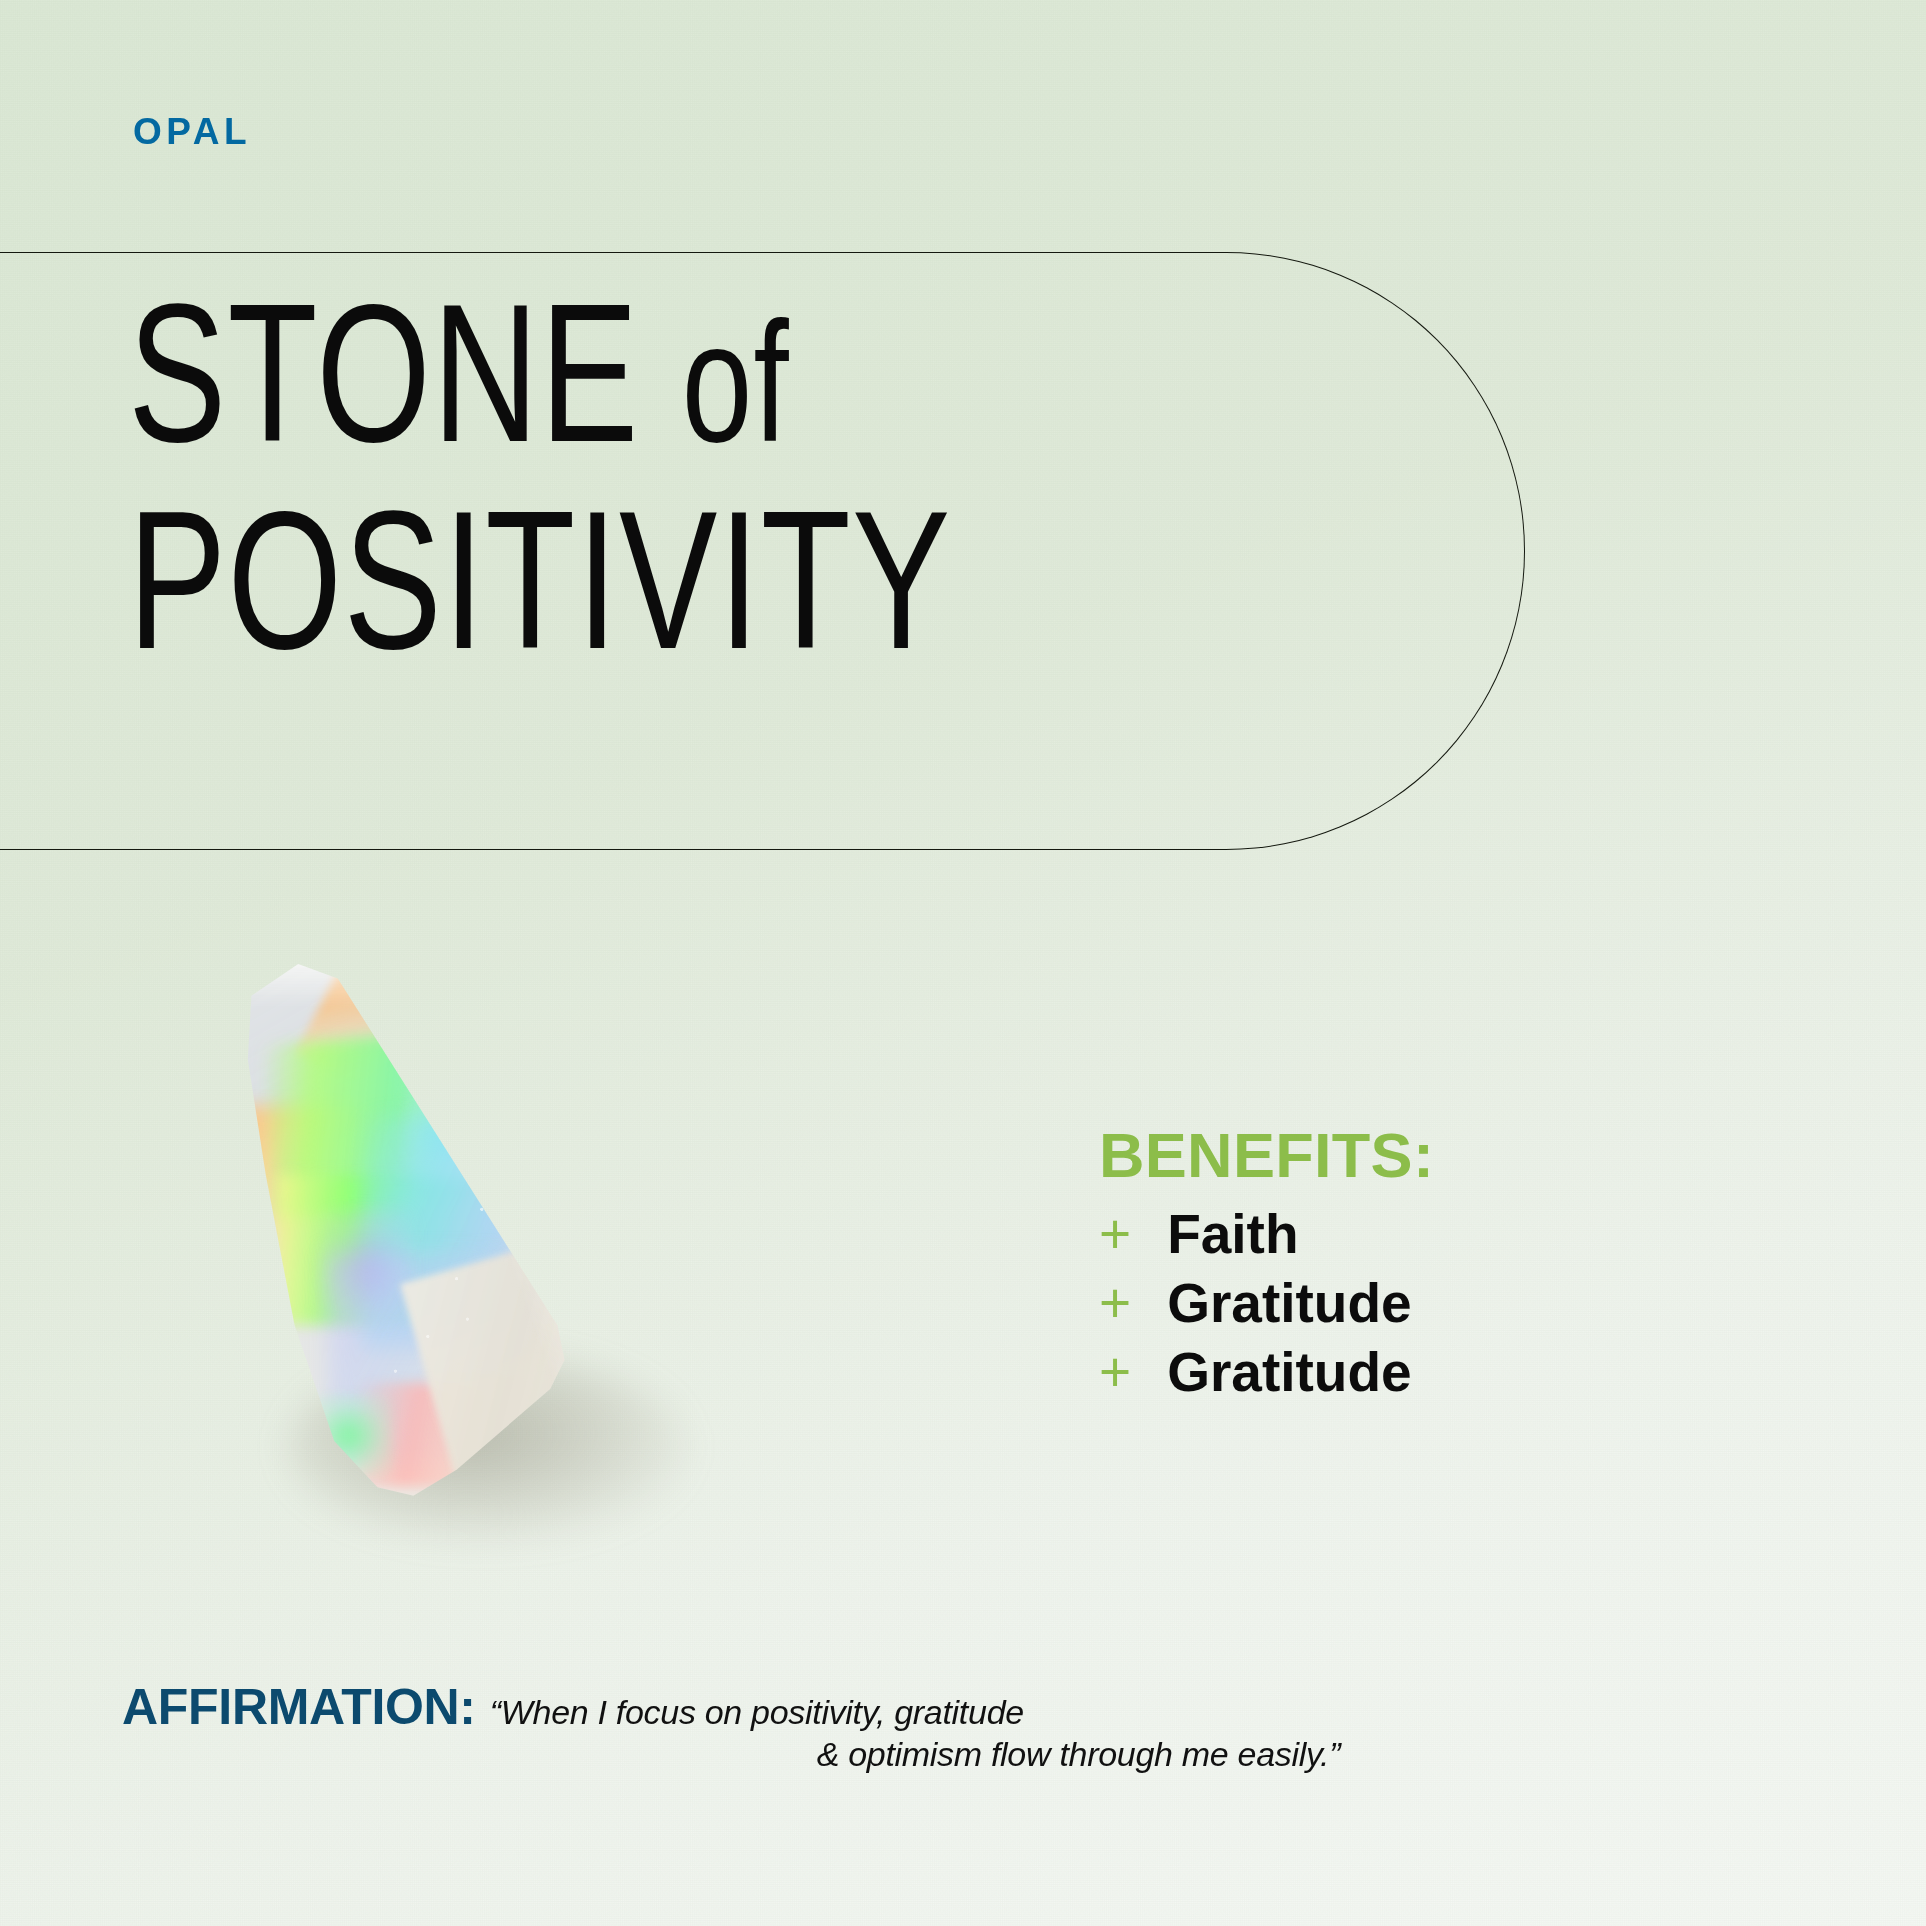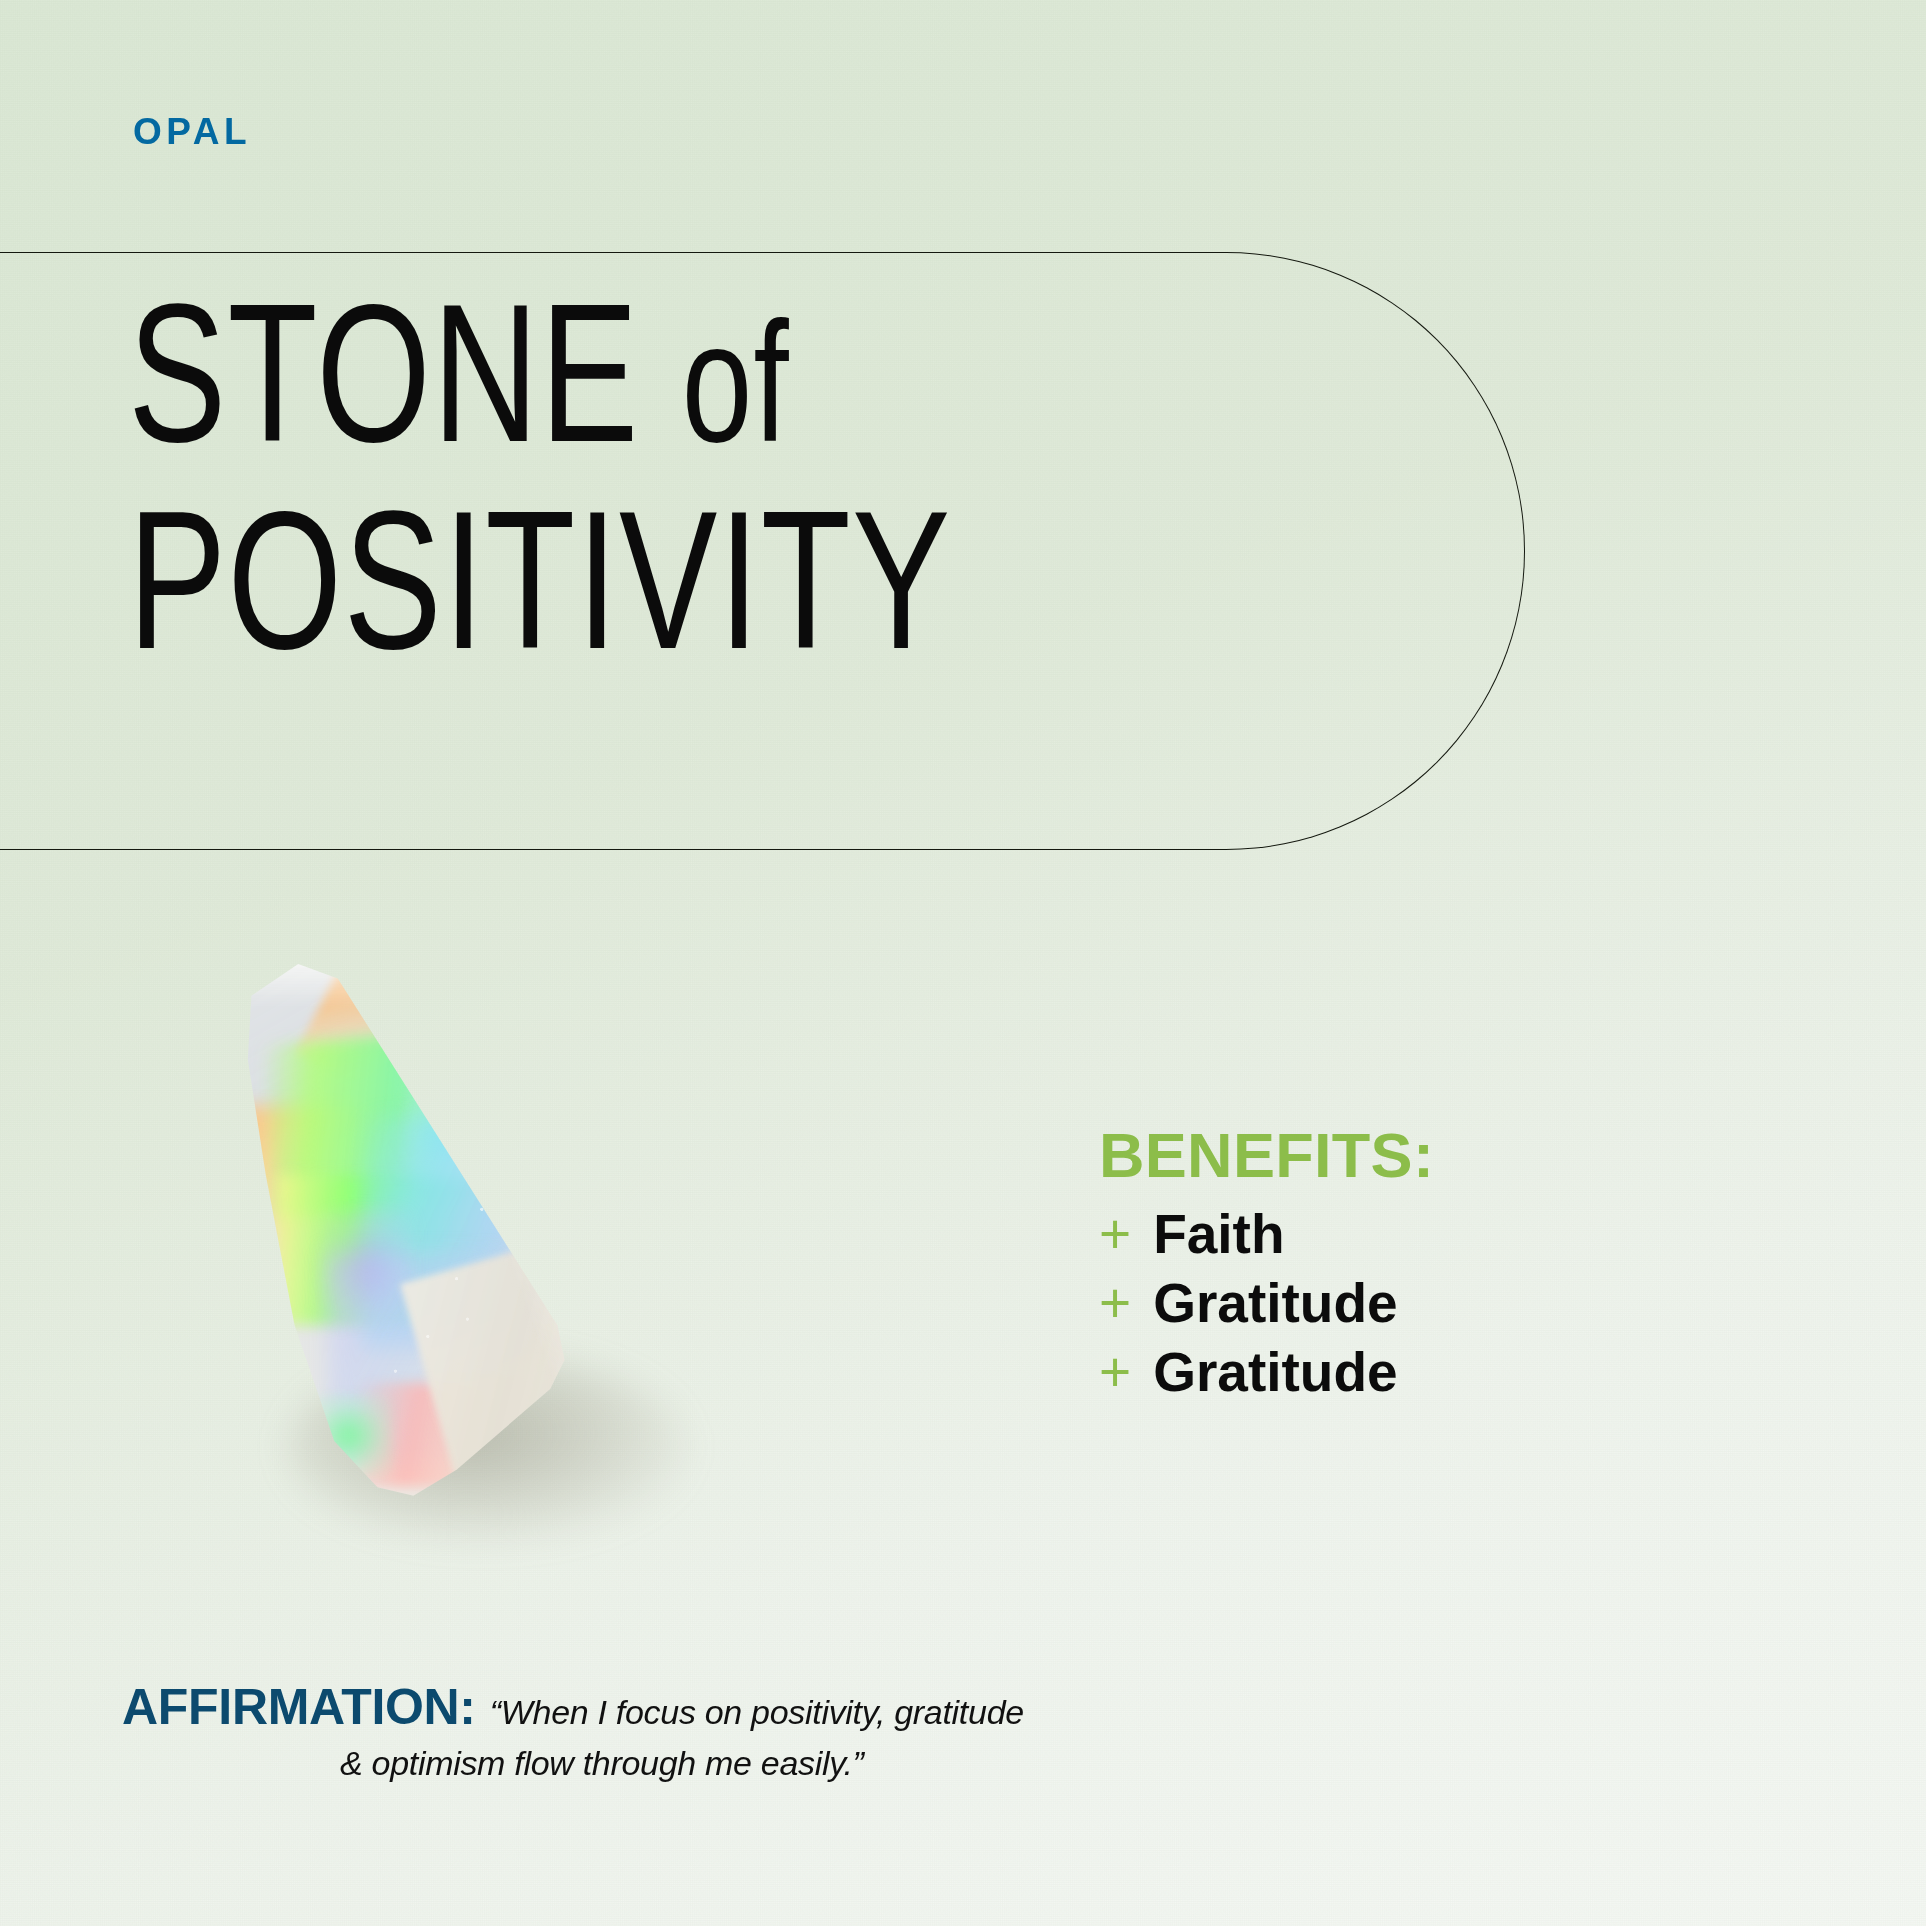--- a/index.html
+++ b/index.html
@@ -213,20 +213,21 @@
     font-weight:300;
     color:#8cbd4a;
     line-height:1;
   }
   .benefit-label{
     font-size:55px;
     font-weight:700;
     color:#0c0c0c;
     line-height:1;
     letter-spacing:0px;
+    margin-left:14px;
   }
 
   
   #affirmation{
     position:absolute;
     left:122px; top:1679px;
     width:1695px;
   }
   #aff-line1{
     display:flex;
@@ -243,21 +244,21 @@
   }
   .aff-text{
     font-size:34px;
     font-style:italic;
     font-weight:400;
     color:#111111;
     letter-spacing:-0.3px;
     line-height:1.12;
   }
   #aff-line2{
-    margin-top:9px;
+    text-align:center;
     padding-left:218px;
     white-space:nowrap;
   }
 </style>
 </head>
 <body>
 
 <div id="bg-base"></div>
 <div id="bg-wash"></div>
 <div id="bg-grain"></div>

